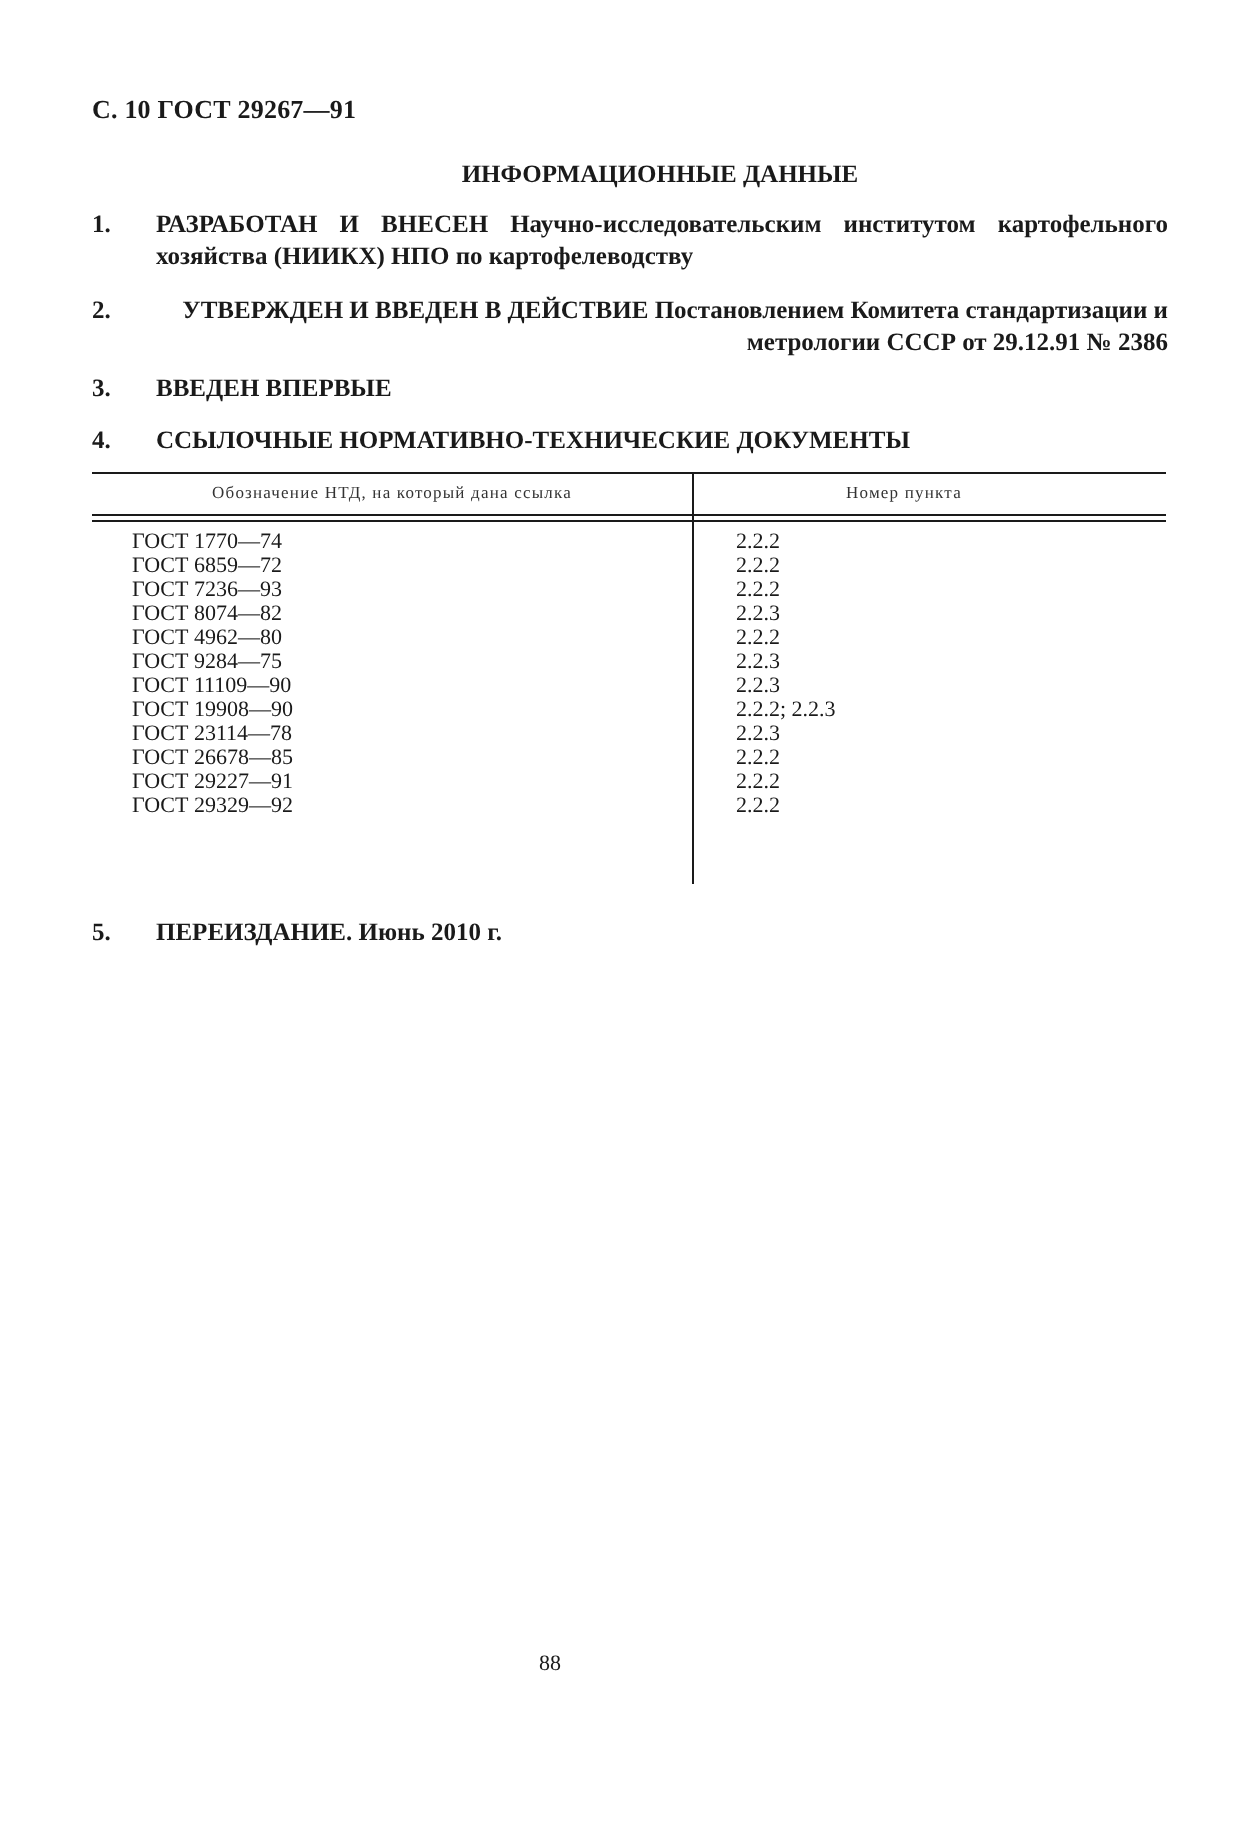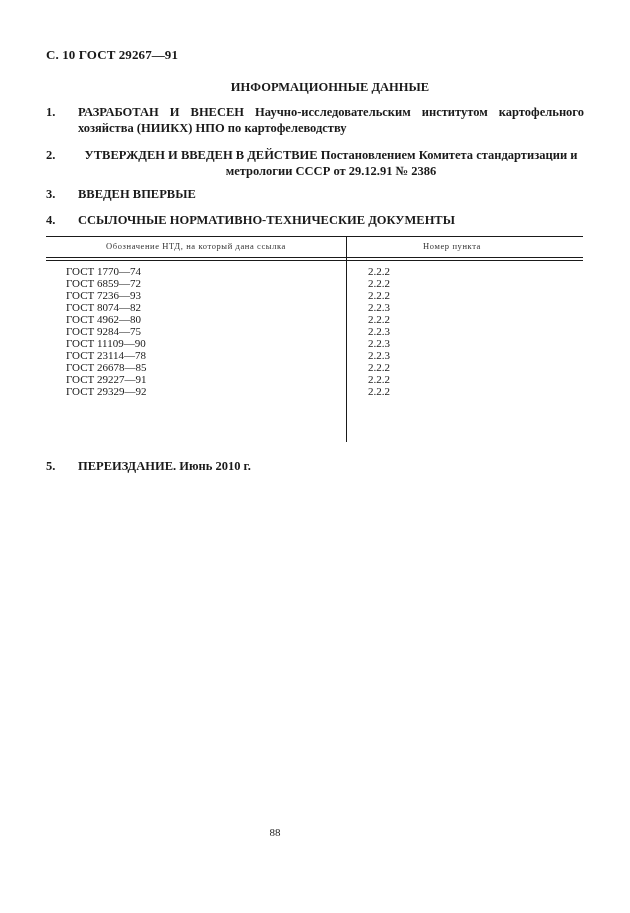--- a/index.html
+++ b/index.html
@@ -75,21 +75,21 @@
 <div class="item" id="item1">
   <span class="num">1.</span>
   <div class="body">
     <span class="lead">РАЗРАБОТАН И ВНЕСЕН</span>
     <span class="rest">Научно-исследовательским институтом картофельного хозяйства (НИИКХ) НПО по картофелеводству</span>
   </div>
 </div>
 
 <div class="item" id="item2">
   <span class="num">2.</span>
-  <div class="body" style="text-align:center;">
+  <div class="body" style="text-align:right;">
     <span class="lead">УТВЕРЖДЕН И ВВЕДЕН В ДЕЙСТВИЕ</span>
     <span class="rest">Постановлением Комитета стандартизации и метрологии СССР от 29.12.91 № 2386</span>
   </div>
 </div>
 
 <div class="item" id="item3">
   <span class="num">3.</span>
   <div class="body">
     <span class="lead">ВВЕДЕН ВПЕРВЫЕ</span>
   </div>
@@ -131,20 +131,24 @@
       </div>
     <div class="row">
         <span class="cell-doc">ГОСТ 9284—75</span>
         <span class="cell-num">2.2.3</span>
       </div>
     <div class="row">
         <span class="cell-doc">ГОСТ 11109—90</span>
         <span class="cell-num">2.2.3</span>
       </div>
     <div class="row">
+        <span class="cell-doc">ГОСТ 19908—90</span>
+        <span class="cell-num">2.2.2; 2.2.3</span>
+      </div>
+    <div class="row">
         <span class="cell-doc">ГОСТ 23114—78</span>
         <span class="cell-num">2.2.3</span>
       </div>
     <div class="row">
         <span class="cell-doc">ГОСТ 26678—85</span>
         <span class="cell-num">2.2.2</span>
       </div>
     <div class="row">
         <span class="cell-doc">ГОСТ 29227—91</span>
         <span class="cell-num">2.2.2</span>

